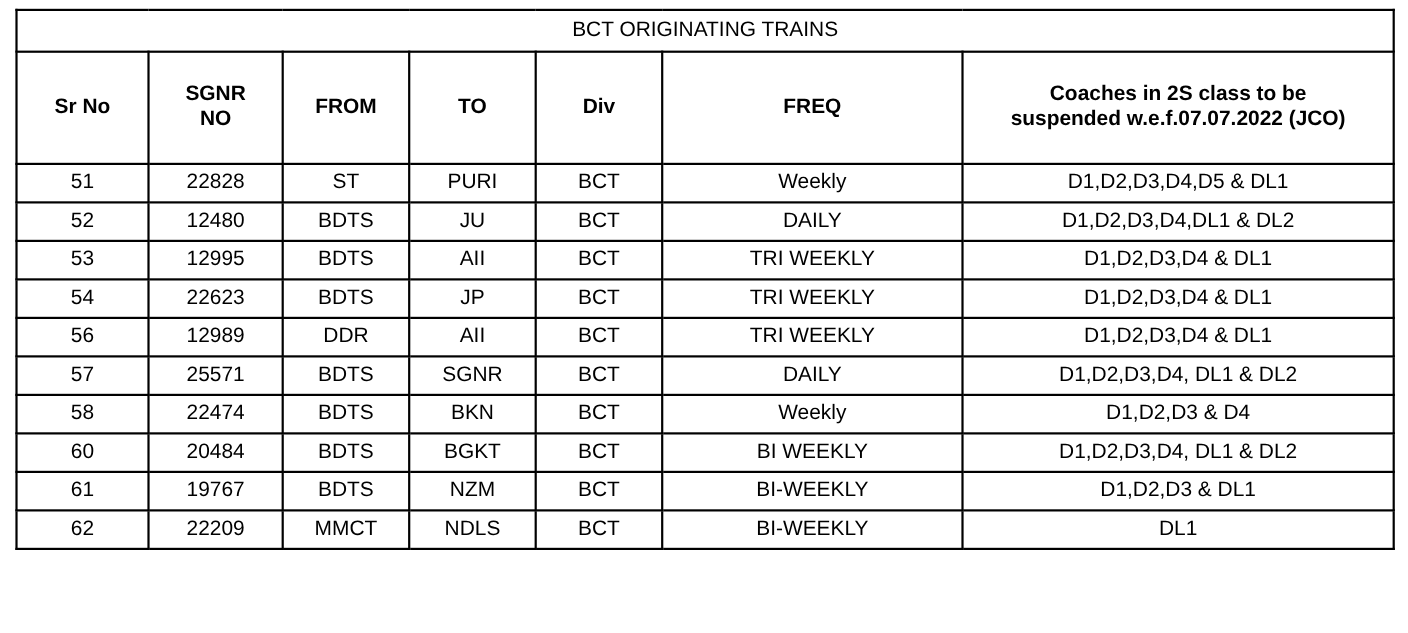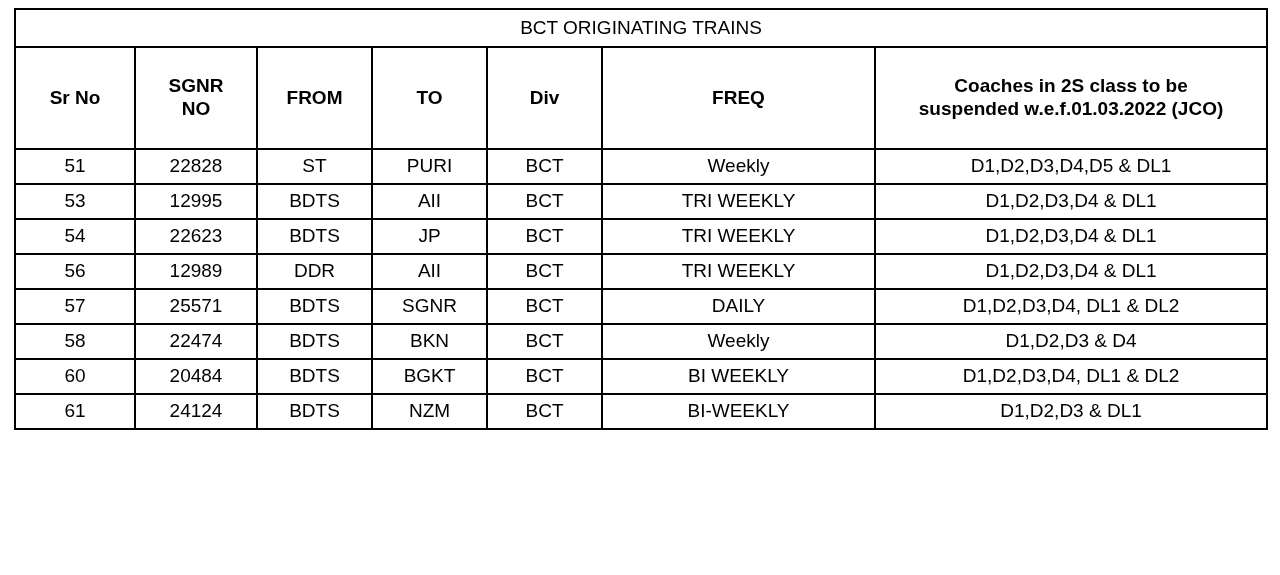--- a/index.html
+++ b/index.html
@@ -83,33 +83,42 @@
         <th>
           <span class="head-multiline">SGNR</span>
           <span class="head-multiline">NO</span>
         </th>
         <th>FROM</th>
         <th>TO</th>
         <th>Div</th>
         <th>FREQ</th>
         <th>
           <span class="head-multiline">Coaches in 2S class to be</span>
-          <span class="head-multiline">suspended w.e.f.01.03.2022 (JCO)</span>
+          <span class="head-multiline">suspended w.e.f.07.07.2022 (JCO)</span>
         </th>
       </tr>
     </thead>
     <tbody>
       <tr>
         <td>51</td>
         <td>22828</td>
         <td>ST</td>
         <td>PURI</td>
         <td>BCT</td>
         <td>Weekly</td>
         <td>D1,D2,D3,D4,D5 &amp; DL1</td>
+      </tr>
+      <tr>
+        <td>52</td>
+        <td>12480</td>
+        <td>BDTS</td>
+        <td>JU</td>
+        <td>BCT</td>
+        <td>DAILY</td>
+        <td>D1,D2,D3,D4,DL1 &amp; DL2</td>
       </tr>
       <tr>
         <td>53</td>
         <td>12995</td>
         <td>BDTS</td>
         <td>AII</td>
         <td>BCT</td>
         <td>TRI WEEKLY</td>
         <td>D1,D2,D3,D4 &amp; DL1</td>
       </tr>
@@ -153,22 +162,31 @@
         <td>60</td>
         <td>20484</td>
         <td>BDTS</td>
         <td>BGKT</td>
         <td>BCT</td>
         <td>BI WEEKLY</td>
         <td>D1,D2,D3,D4, DL1 &amp; DL2</td>
       </tr>
       <tr>
         <td>61</td>
-        <td>24124</td>
+        <td>19767</td>
         <td>BDTS</td>
         <td>NZM</td>
         <td>BCT</td>
         <td>BI-WEEKLY</td>
         <td>D1,D2,D3 &amp; DL1</td>
       </tr>
+      <tr>
+        <td>62</td>
+        <td>22209</td>
+        <td>MMCT</td>
+        <td>NDLS</td>
+        <td>BCT</td>
+        <td>BI-WEEKLY</td>
+        <td>DL1</td>
+      </tr>
     </tbody>
   </table>
 </div>
 
 </body></html>

